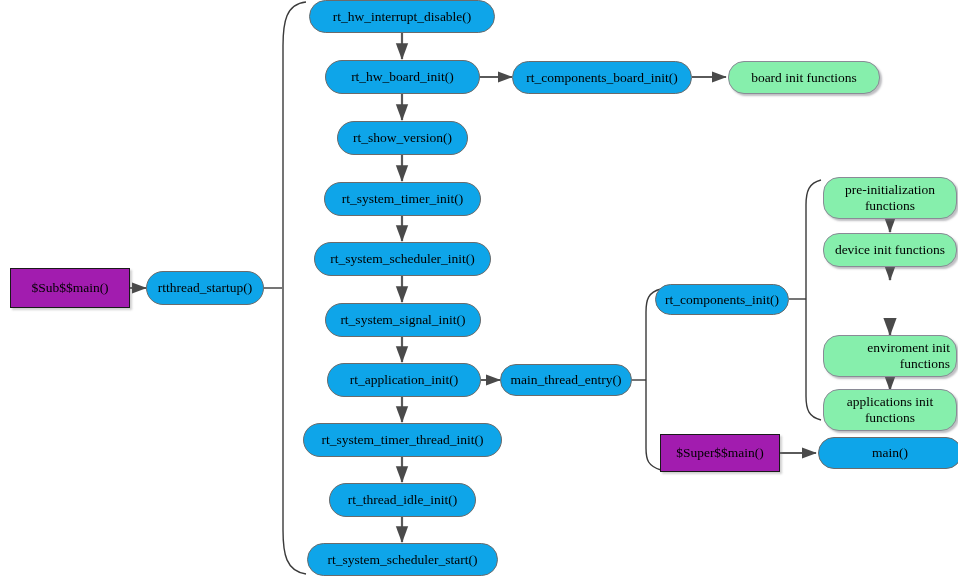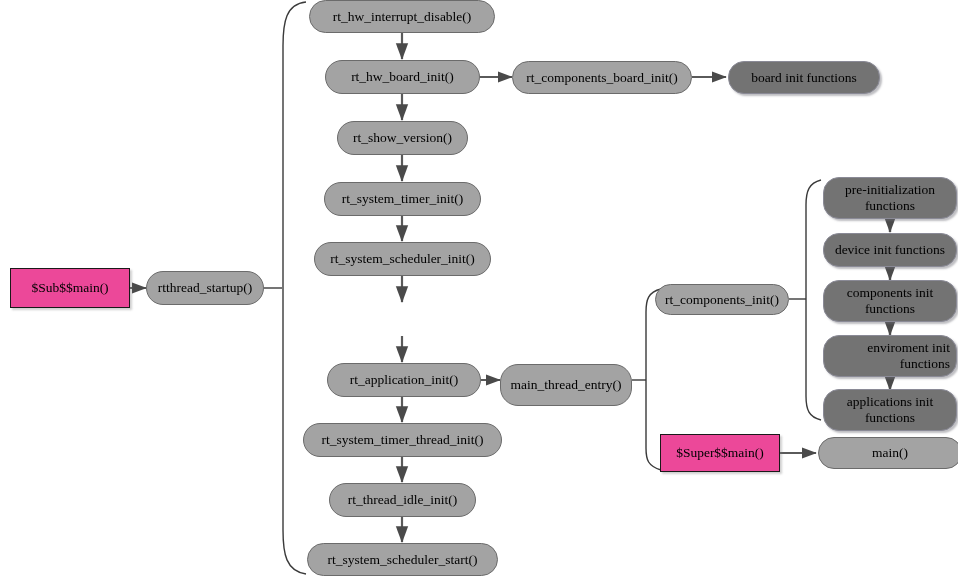--- a/index.html
+++ b/index.html
@@ -32,32 +32,32 @@
     text-align: center;
     font-size: 13.5px;
     color: #000000;
     line-height: 1.18;
     padding: 2px 6px;
     z-index: 2;
   }
   .node.rounded {
     border: 1.3px solid #6b6b6b;
     border-radius: 18px;
-    background: #a3a3a3;
+    background: #0ea5e9;
   }
   .node.blue {
     border: 1.3px solid #8a8a96;
     border-radius: 16px;
-    background: #737373;
+    background: #86efac;
     box-shadow: 2px 2px 2px rgba(110,110,120,0.45);
   }
   .node.boxcream {
     border: 1.4px solid #1a1a1a;
     border-radius: 0;
-    background: #ec4899;
+    background: #a21caf;
     box-shadow: 2px 2px 2px rgba(120,120,120,0.35);
   }
   .node .lbl {
     display: block;
     width: 100%;
   }
 </style>
 </head>
 <body>
 
@@ -129,20 +129,23 @@
   </div>
 
   <div class="node rounded" style="left:324px; top:182px; width:157px; height:34px;">
     <span class="lbl">rt_system_timer_init()</span>
   </div>
 
   <div class="node rounded" style="left:314px; top:242px; width:177px; height:34px;">
     <span class="lbl">rt_system_scheduler_init()</span>
   </div>
 
+  <div class="node rounded" style="left:325px; top:303px; width:156px; height:34px;">
+    <span class="lbl">rt_system_signal_init()</span>
+  </div>
 
   <div class="node rounded" style="left:327px; top:363px; width:154px; height:34px;">
     <span class="lbl">rt_application_init()</span>
   </div>
 
   <div class="node rounded" style="left:303px; top:423px; width:199px; height:34px;justify-content:center;">
     <span class="lbl">rt_system_timer_thread_init()</span>
   </div>
 
   <div class="node rounded" style="left:329px; top:483px; width:147px; height:34px;">
@@ -154,21 +157,21 @@
   </div>
 
   <div class="node rounded" style="left:512px; top:61px; width:180px; height:33px;">
     <span class="lbl">rt_components_board_init()</span>
   </div>
 
   <div class="node blue" style="left:728px; top:61px; width:152px; height:33px;">
     <span class="lbl">board init functions</span>
   </div>
 
-  <div class="node rounded" style="left:500px; top:364px; width:132px; height:42px;">
+  <div class="node rounded" style="left:500px; top:364px; width:132px; height:32px;">
     <span class="lbl">main_thread_entry()</span>
   </div>
 
   <div class="node rounded" style="left:655px; top:284px; width:134px; height:31px;">
     <span class="lbl">rt_components_init()</span>
   </div>
 
   <div class="node boxcream" style="left:660px; top:434px; width:120px; height:38px;">
     <span class="lbl">$Super$$main()</span>
   </div>
@@ -178,23 +181,20 @@
   </div>
 
   <div class="node blue" style="left:823px; top:177px; width:134px; height:42px;">
     <span class="lbl">pre-initialization functions</span>
   </div>
 
   <div class="node blue" style="left:823px; top:233px; width:134px; height:34px;">
     <span class="lbl">device init functions</span>
   </div>
 
-  <div class="node blue" style="left:823px; top:280px; width:134px; height:42px;">
-    <span class="lbl">components init functions</span>
-  </div>
 
   <div class="node blue" style="left:823px; top:335px; width:134px; height:42px;text-align:right;">
     <span class="lbl">enviroment init functions</span>
   </div>
 
   <div class="node blue" style="left:823px; top:389px; width:134px; height:42px;">
     <span class="lbl">applications init functions</span>
   </div>
 
 </div>

